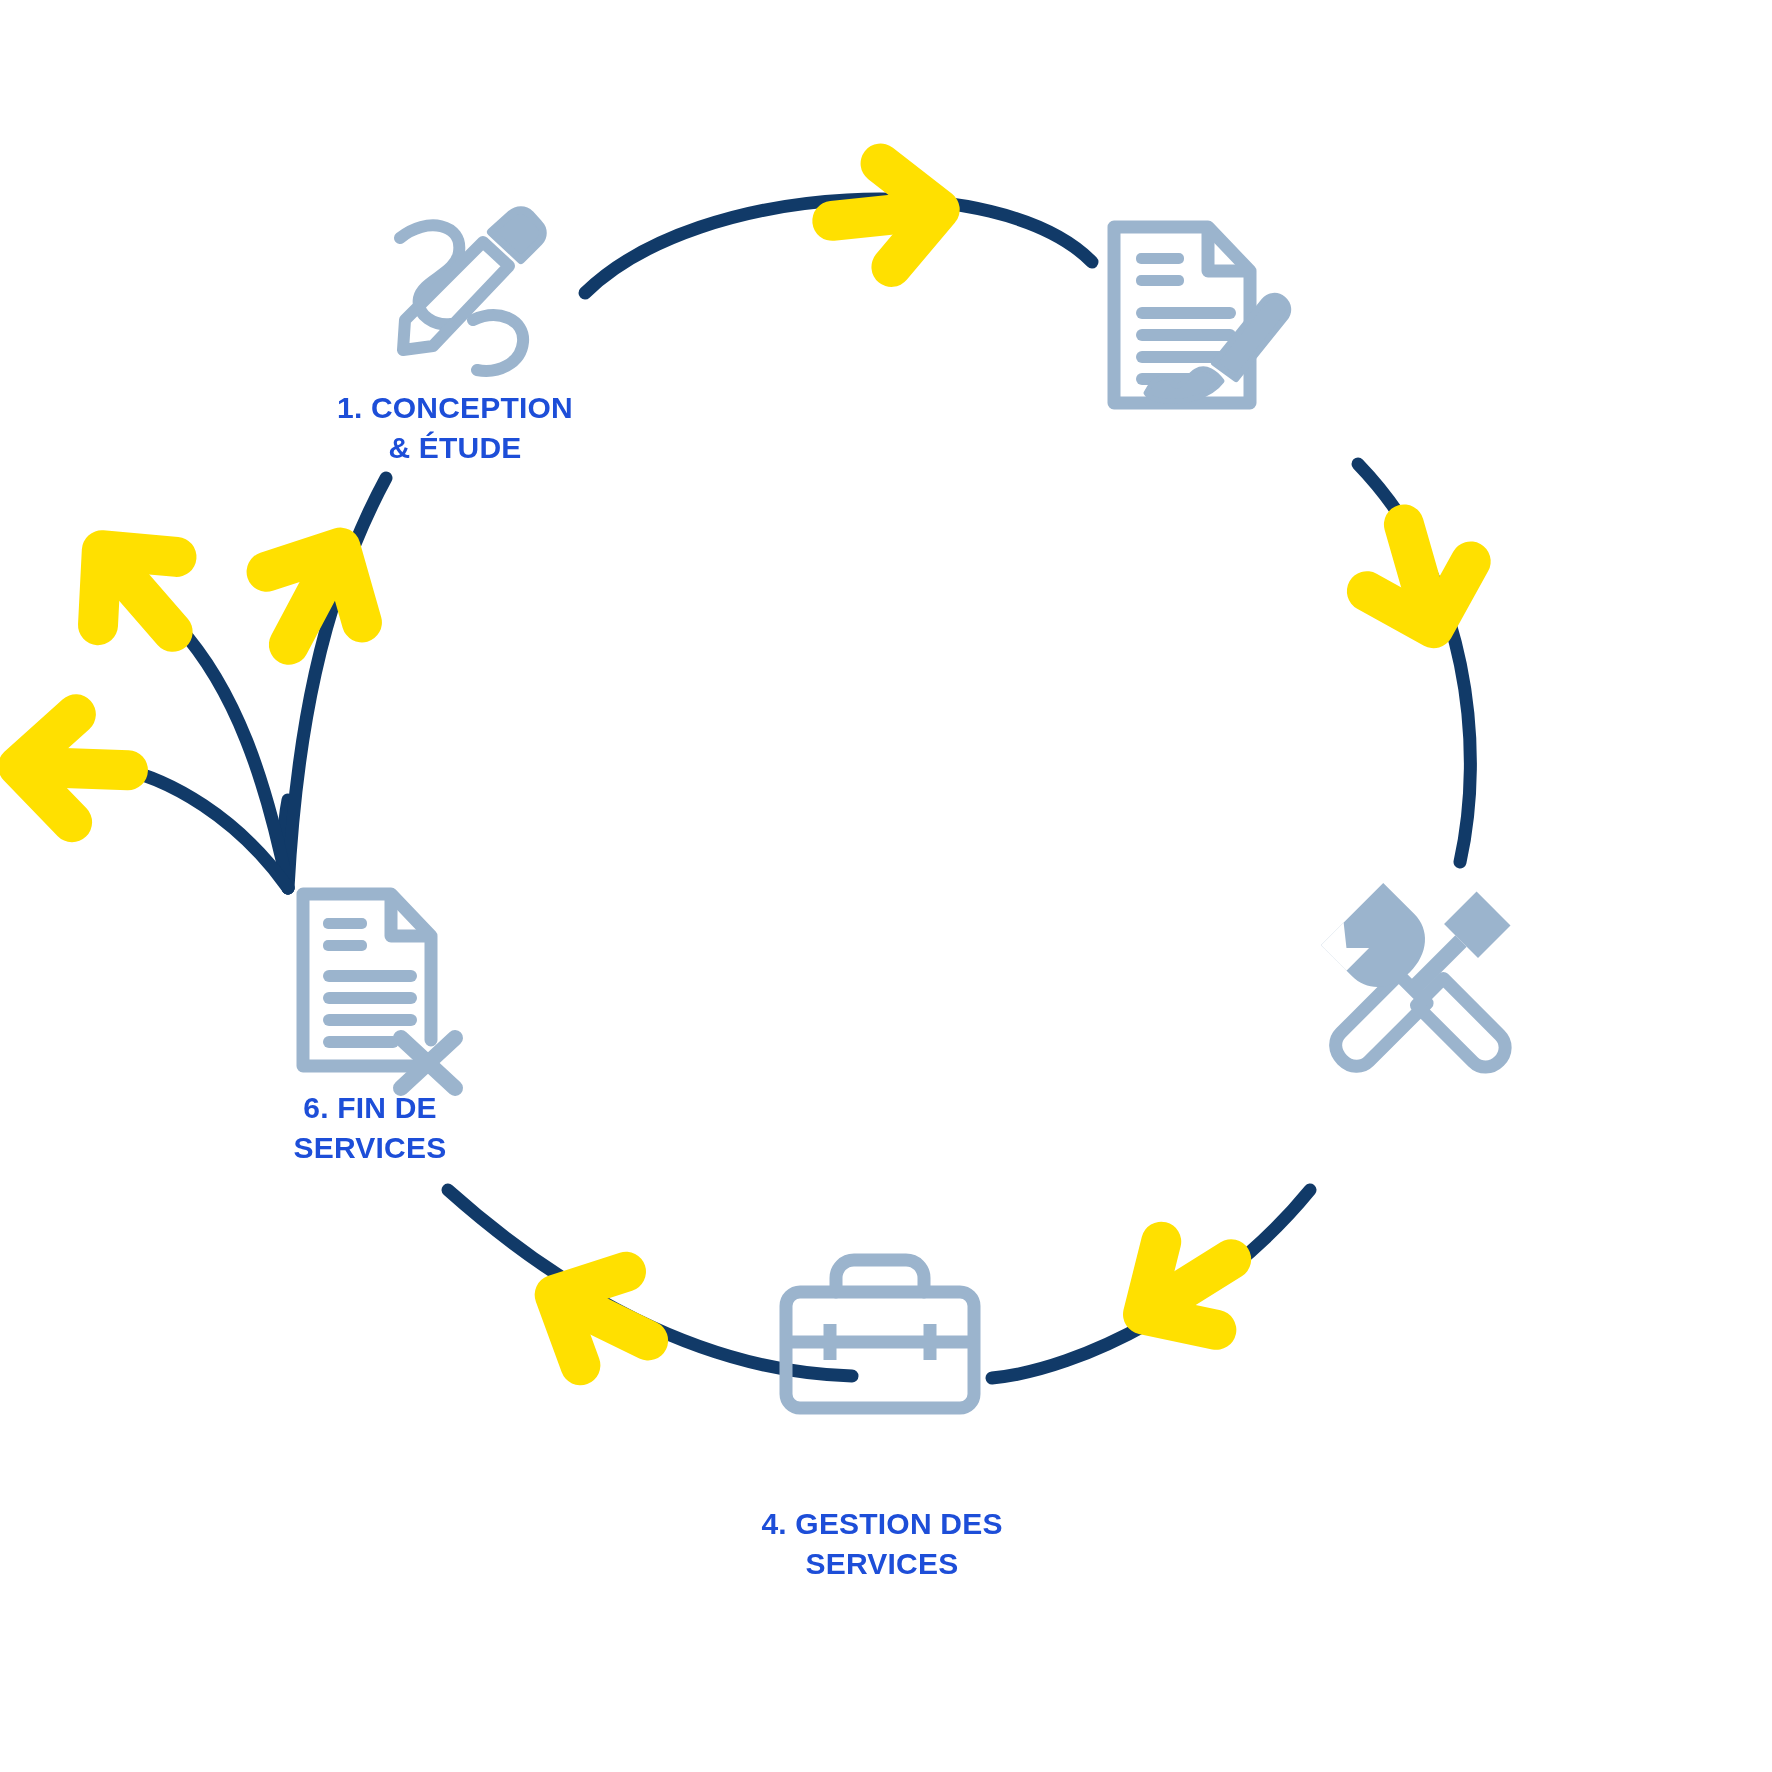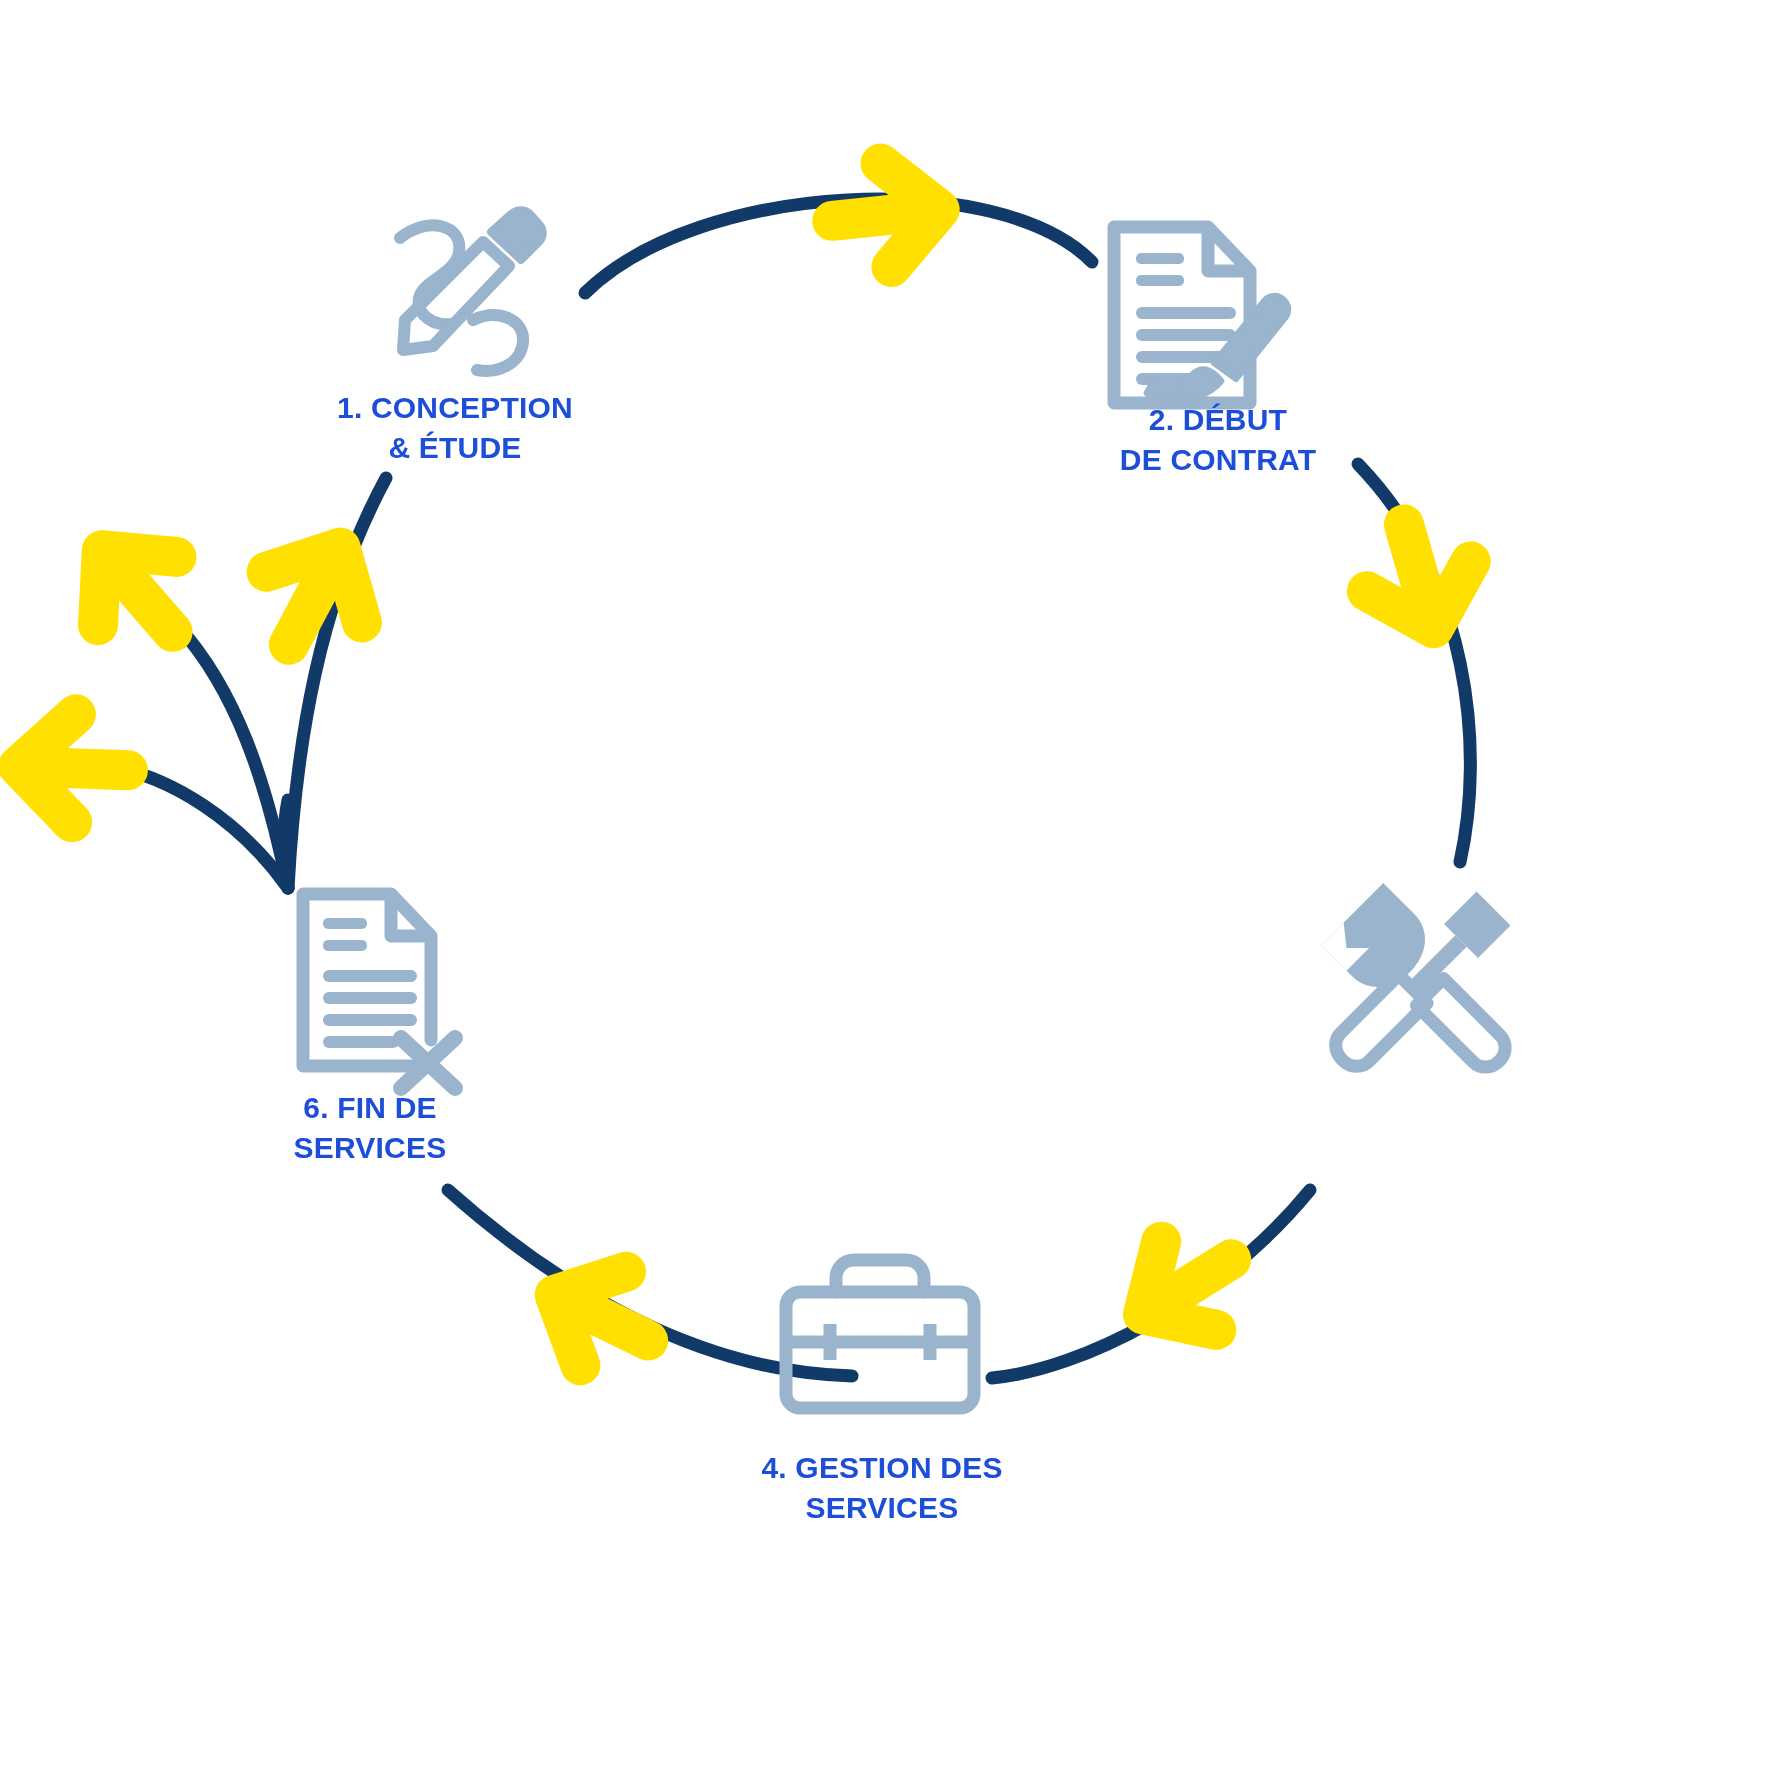--- a/index.html
+++ b/index.html
@@ -192,27 +192,23 @@
         <path d="M 90 58 L 36 108"></path>
       </g>
     </g>
   </svg>
 
   <div class="stage-label lbl-center" style="left:455px; top:388px;">
     <span class="label-line">1. CONCEPTION</span>
     <span class="label-line">&amp; ÉTUDE</span>
   </div>
 
-  <div class="stage-label lbl-center" style="left:1218px; top:400px;">
-    <span class="label-line">2. DÉBUT</span>
-    <span class="label-line">DE CONTRAT</span>
-  </div>
-
-
-  <div class="stage-label lbl-center" style="left:882px; top:1448px;">
+
+
+  <div class="stage-label lbl-center" style="left:882px; top:1504px;">
     <span class="label-line">4. GESTION DES</span>
     <span class="label-line">SERVICES</span>
   </div>
 
   <div class="stage-label lbl-center" style="left:370px; top:1088px;">
     <span class="label-line">6. FIN DE</span>
     <span class="label-line">SERVICES</span>
   </div>
 
 </div>

